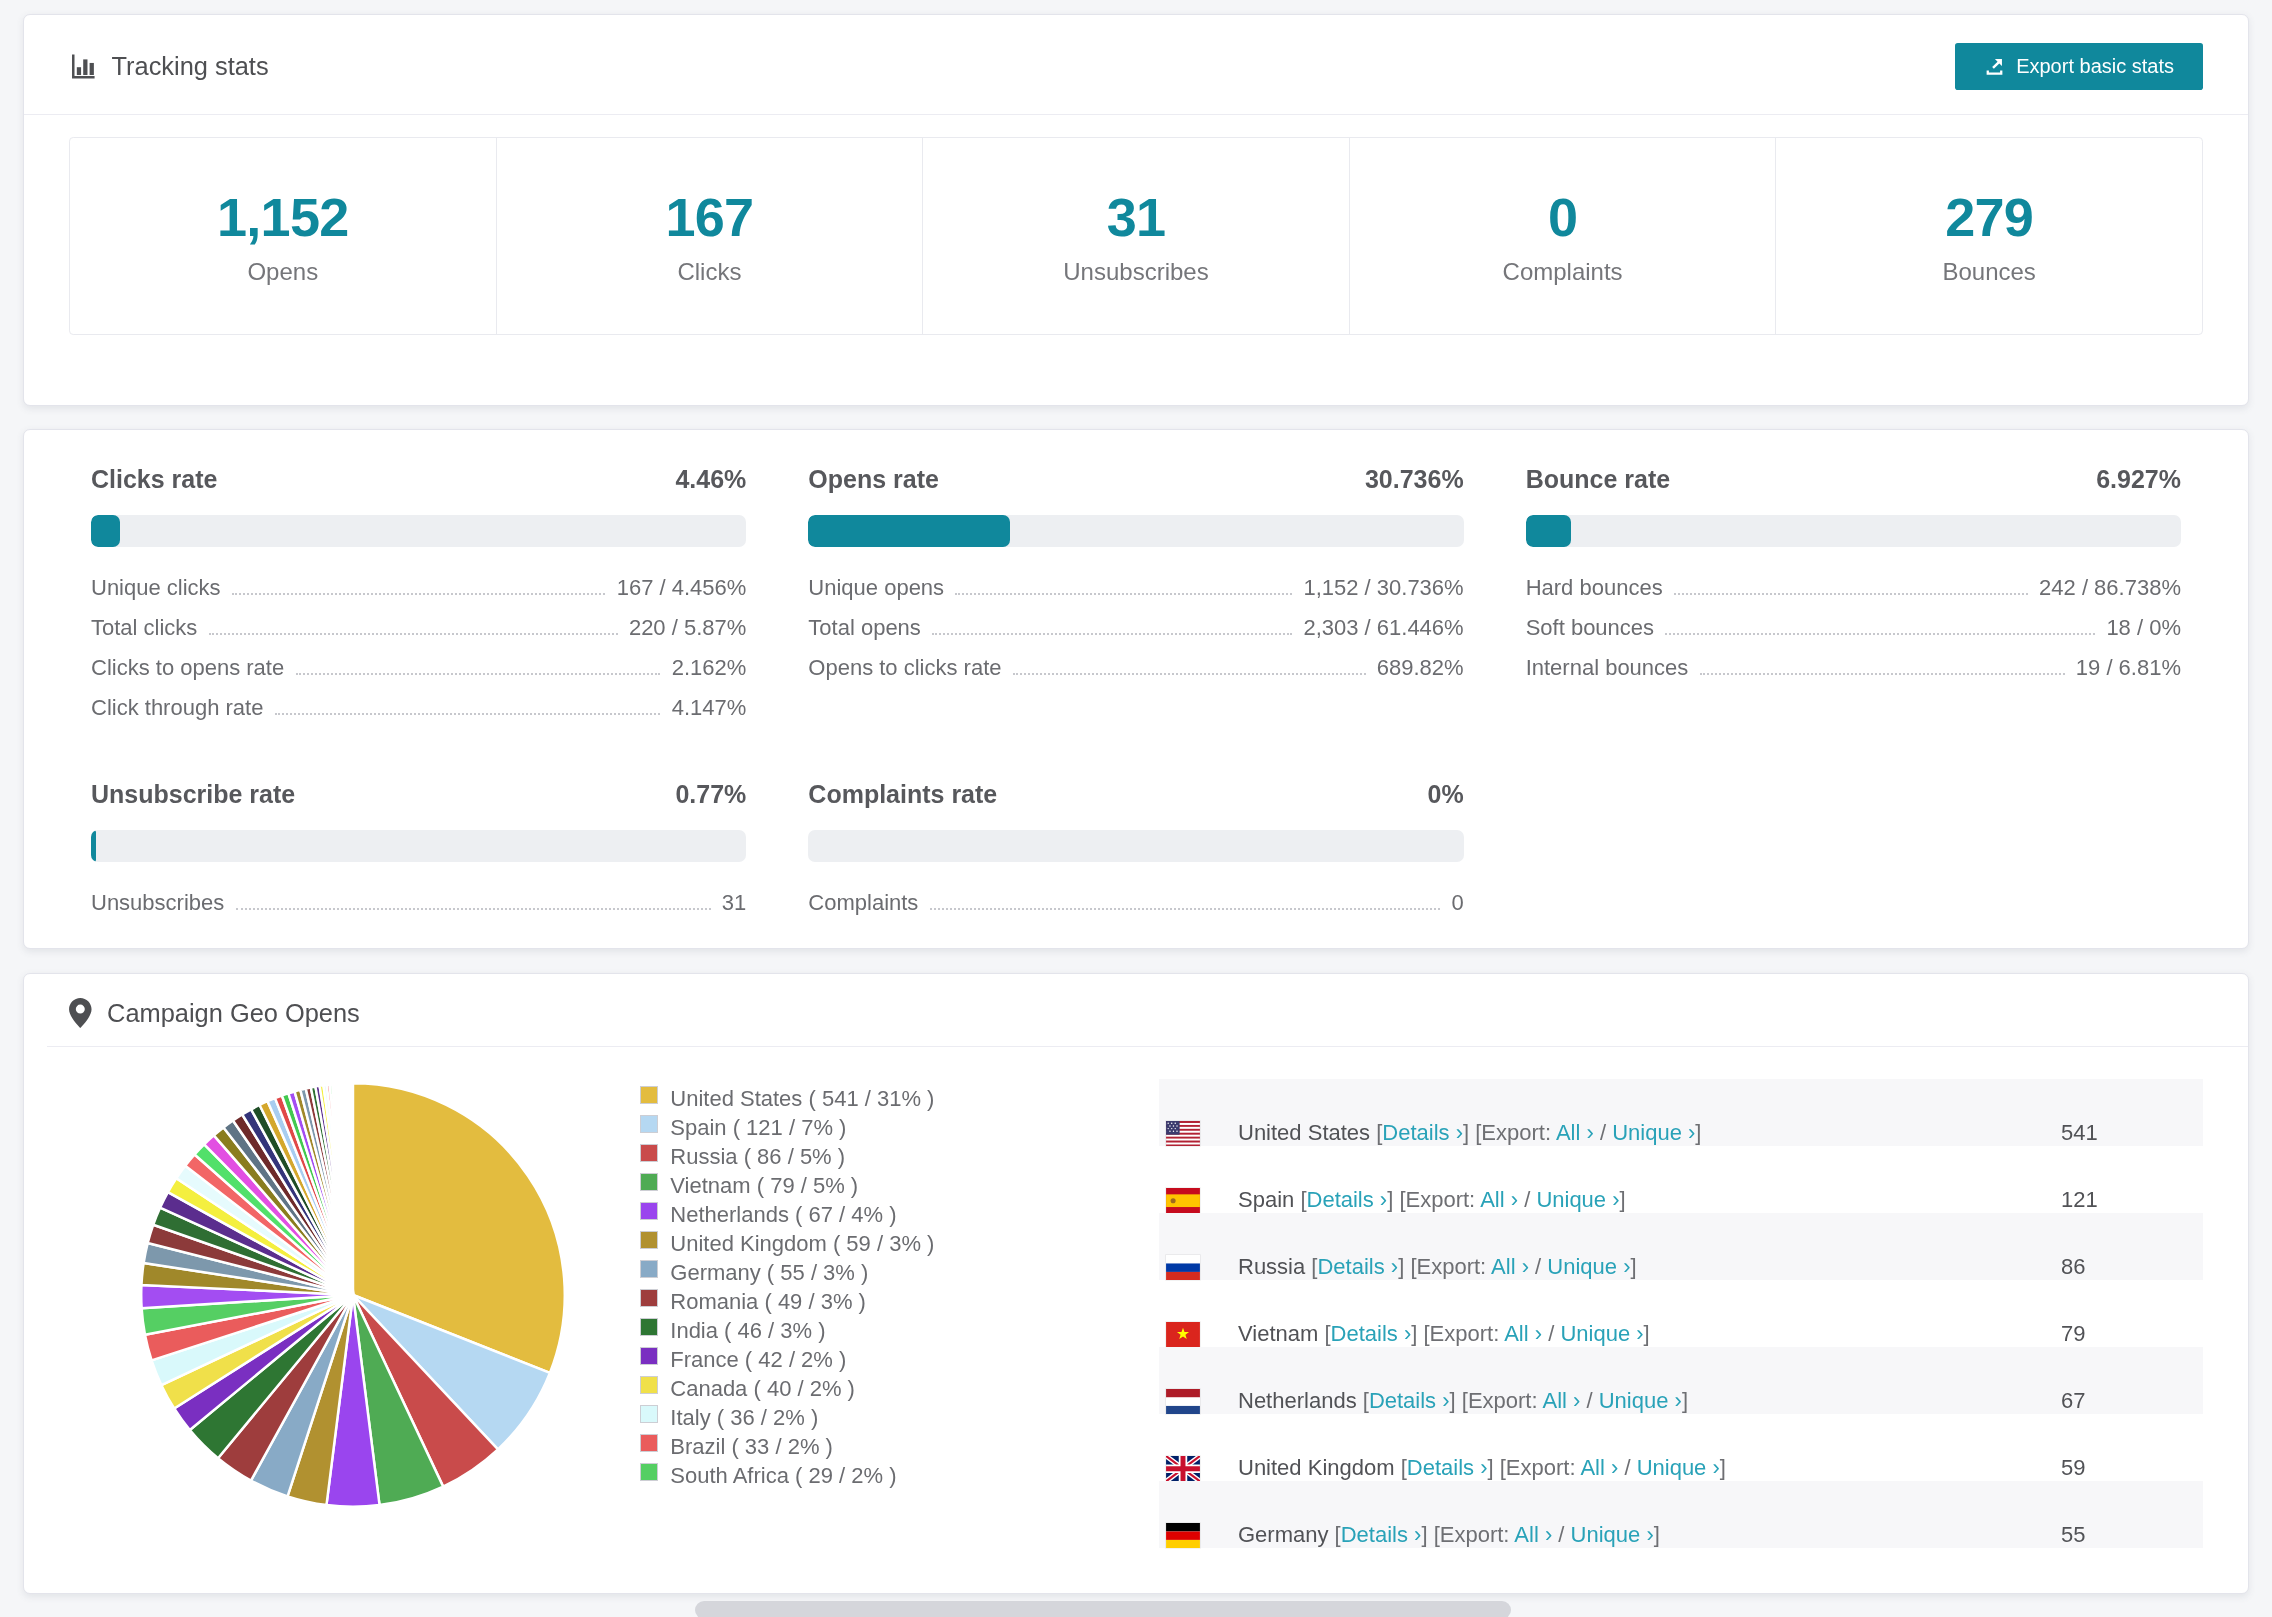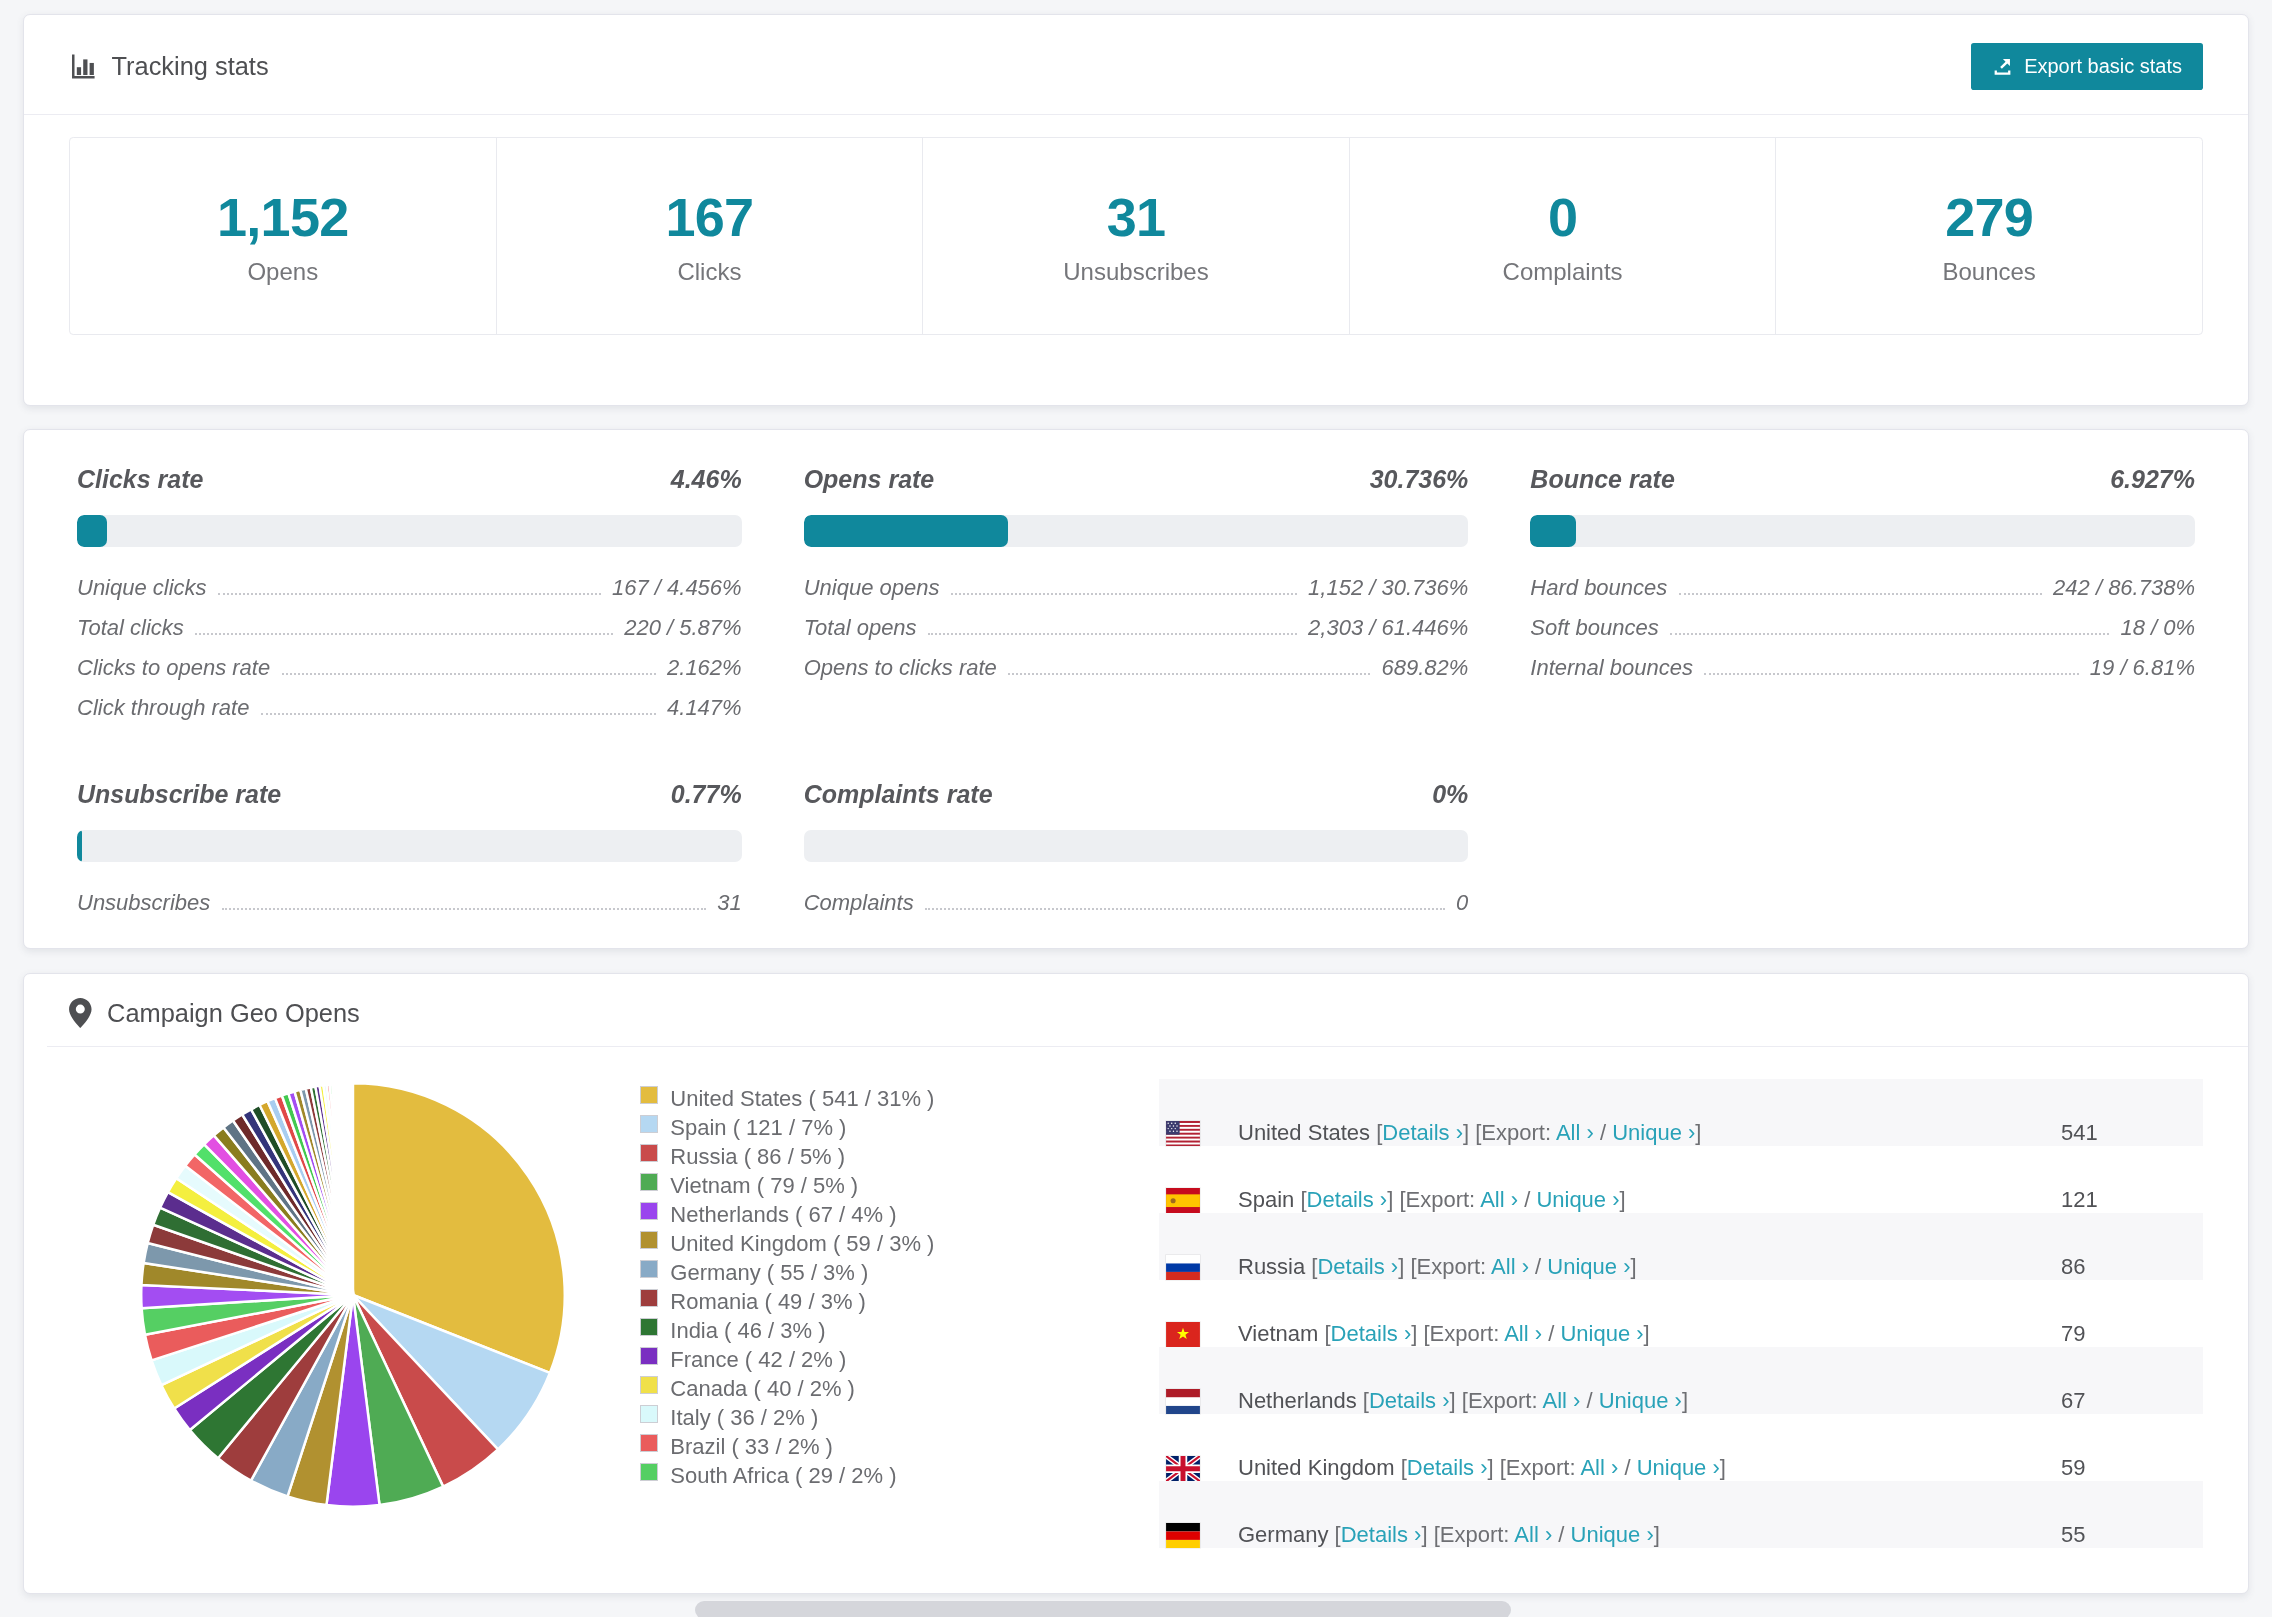--- a/index.html
+++ b/index.html
@@ -23,33 +23,33 @@
   .card-head{display:flex; align-items:center; padding:28px 45px 24px;}
   #card-geo .card-head{padding:24px 45px 18.4px;}
   .card-title{font-size:25.4px; color:#4e4f52; display:flex; align-items:center; gap:15.5px;}
   .t-icon{display:flex; align-items:center;}
   .card-divider{height:0.7px; background:#ececf2;}
   .card-divider.inset{margin-left:22.6px;}
 
   .export-btn{
     margin-left:auto; display:flex; align-items:center; gap:11.3px;
     background:var(--accent); color:#fff; border:none; border-radius:2.8px;
-    font-family:inherit; font-size:20px; padding:12px 21px; cursor:pointer;
+    font-family:inherit; font-size:20px; padding:12px 29px; cursor:pointer;
   }
 
   .stats-strip{
     margin:22.6px 45px 0; height:198px; display:flex;
     border:0.7px solid #e9eaef; border-radius:4.2px; background:#fff;
   }
   .stat-cell{flex:1; display:flex; flex-direction:column; align-items:center; justify-content:center; gap:10px; border-left:0.7px solid #e9eaef;}
   .stat-cell:first-child{border-left:none;}
   .stat-value{font-size:54px; font-weight:700; color:var(--accent); letter-spacing:-0.7px;}
   .stat-label{font-size:24px; color:#75767a;}
 
-  .rates-inner{padding:35px 53px 0;font-style:italic;}
+  .rates-inner{padding:35px 67px 0;}
   .rates-row{display:grid; grid-template-columns:1fr 1fr 1fr; column-gap:62px;}
   .rates-row + .rates-row{margin-top:45px;}
   .rate-head{display:flex; justify-content:space-between; align-items:baseline;}
   .rate-title,.rate-value{font-size:25px; font-weight:700; color:var(--heading);}
   .bar-track{height:32px; background:#edeff2; border-radius:7px; margin:21px 0 28px; overflow:hidden;}
   .bar-fill{height:100%; background:var(--accent); border-radius:7px;}
   .stat-row{display:flex; align-items:baseline; font-size:22px; color:var(--text); height:40px;}
   .m-label{white-space:nowrap;}
   .dots{flex:1; border-bottom:2.1px dotted #c7c8cd; margin:0 11.3px 6.4px;}
   .m-value{white-space:nowrap;}

